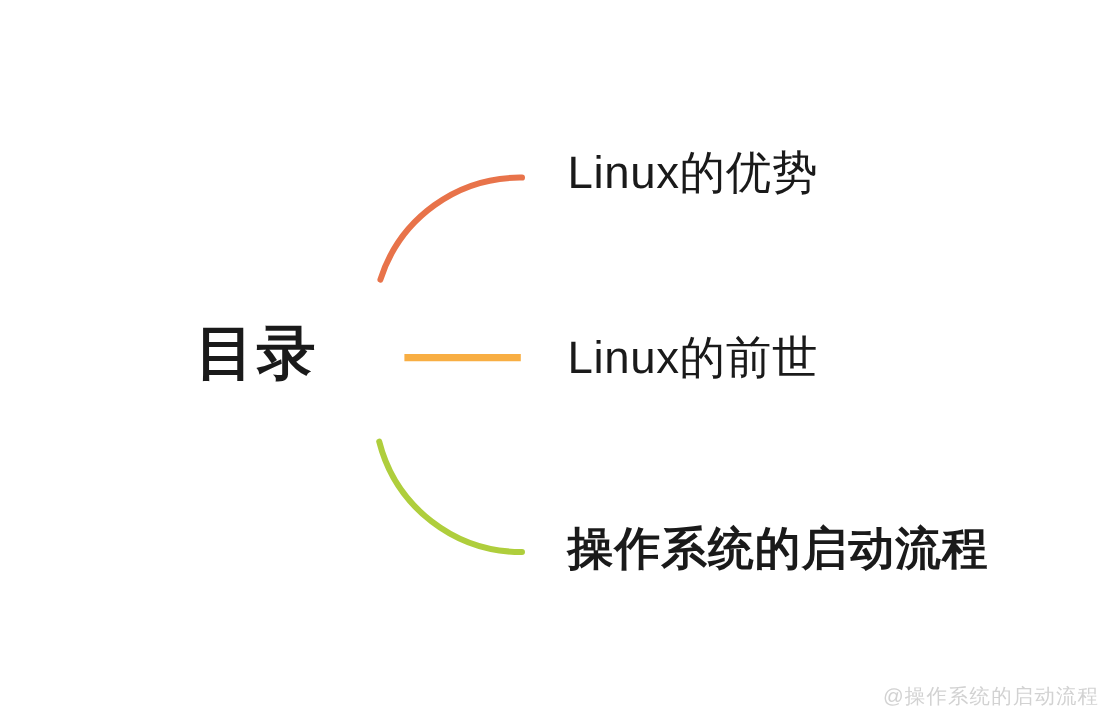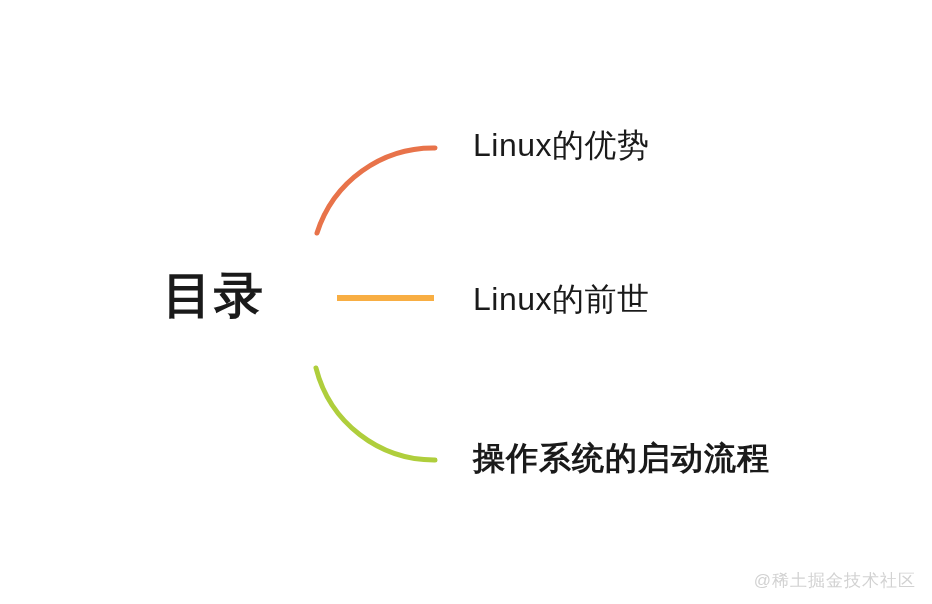--- a/index.html
+++ b/index.html
@@ -45,21 +45,21 @@
   }
 
   
   .entry {
     position: absolute;
     left: 473px;
     white-space: nowrap;
     color: #1a1a1a;
   }
   .entry-label {
-    font-size: 32px;
+    font-size: 38px;
     line-height: 40px;
     font-weight: 400;
     letter-spacing: 0.5px;
   }
   .entry-label.is-bold {
     font-weight: 700;
     letter-spacing: 1px;
   }
 
   #entry-0 { top: 125px; }
@@ -96,15 +96,15 @@
   </div>
 
   <div class="entry" id="entry-1">
     <span class="entry-label">Linux的前世</span>
   </div>
 
   <div class="entry" id="entry-2">
     <span class="entry-label is-bold">操作系统的启动流程</span>
   </div>
 
-  <div id="watermark" style="color: rgb(210, 210, 210);">@稀土掘金技术社区</div>
+  <div id="watermark" style="color: rgb(210, 210, 210);">@操作系统的启动流程</div>
 
 </div>
 
 </body></html>

